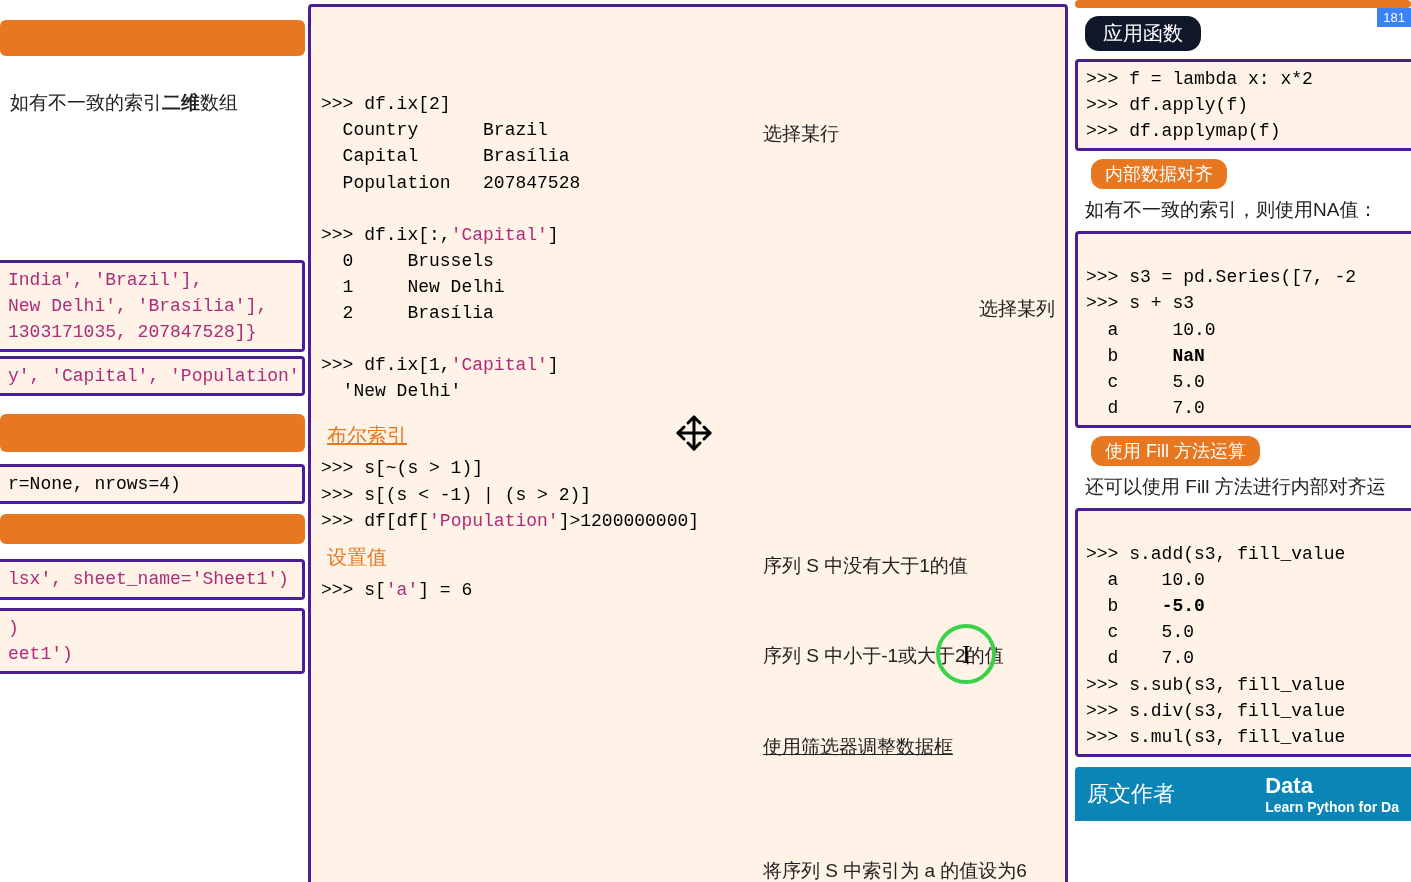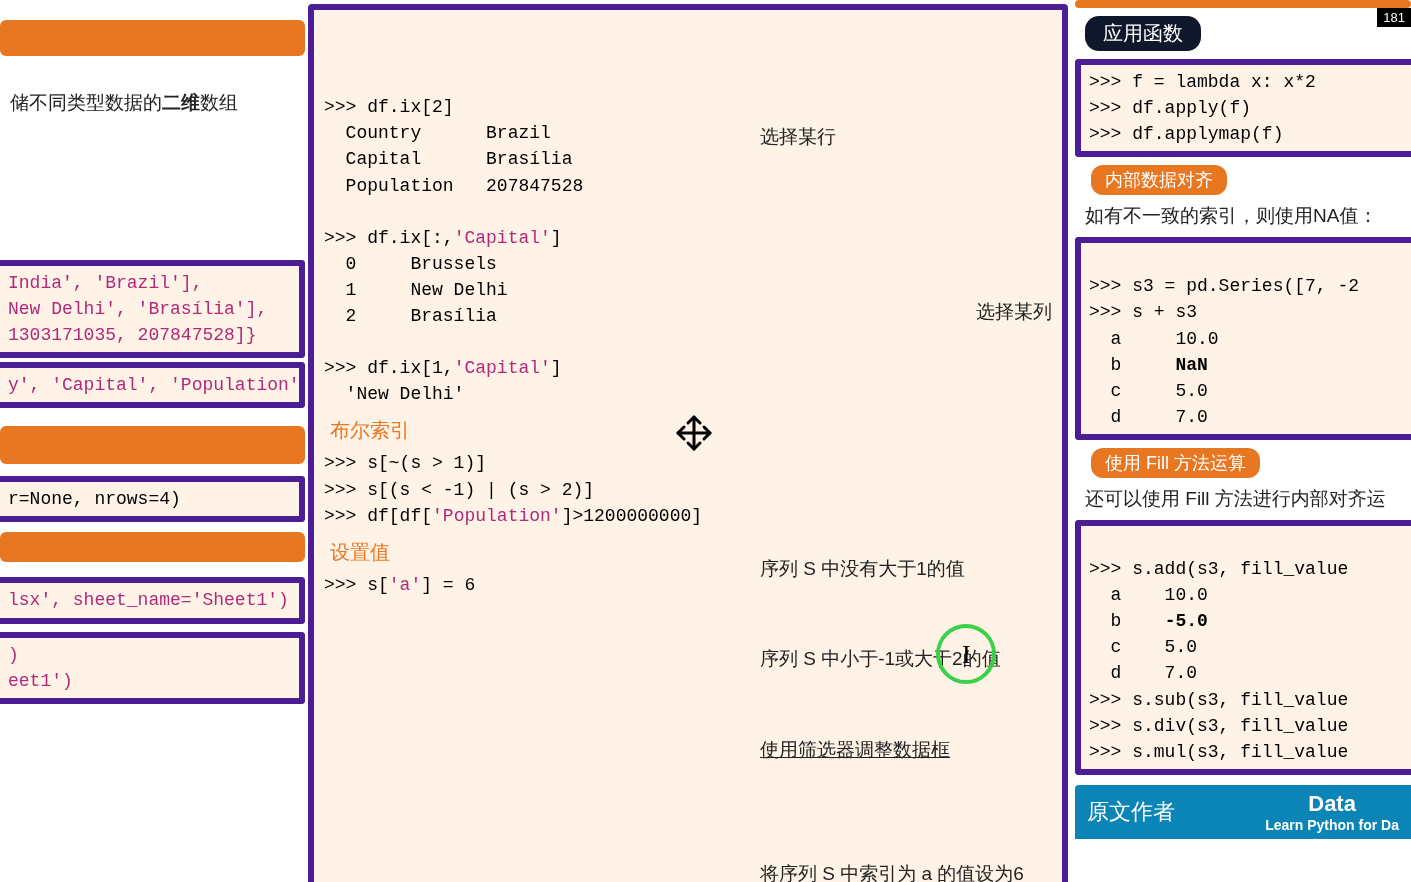--- a/index.html
+++ b/index.html
@@ -39,21 +39,21 @@
     background: #e87722;
     color: #fff;
     font-size: 18px;
     padding: 3px 14px;
     border-radius: 12px;
     display: inline-block;
     margin: 4px 0 4px 16px;
   }
   .code-box {
     background: #fef3e6;
-    border: 6px solid #4c1d95;
+    border: 3px solid #4c1d95;
     border-radius: 4px;
     padding: 4px 8px;
     font-family: Consolas, "Courier New", monospace;
     font-size: 18px;
     white-space: pre;
     overflow: hidden;
     margin: 4px 0;
     line-height: 1.45;
   }
   .plain-text {
@@ -76,21 +76,21 @@
   .bold { font-weight: bold; }
   .footer-bar {
     background: #0b85b5;
     color: #fff;
     padding: 6px 12px;
   }
   .badge {
     position: absolute;
     right: 0;
     top: 8px;
-    background: #000000;
+    background: #3b82f6;
     color: #fff;
     font-size: 13px;
     padding: 2px 6px;
   }
   .move-cursor {
     position: absolute;
     left: 674px; top: 413px;
     font-size: 34px;
     color: #000;
     pointer-events: none;
@@ -123,21 +123,21 @@
   }
 </style>
 </head>
 <body>
 
 <div class="badge">181</div>
 
 <div class="col col-left">
   <div class="orange-bar" style="height:36px;margin-top:20px;">&nbsp;</div>
   <div class="plain-text" style="margin-top:30px;">
-    <span>储不同类型数据的</span><span class="bold">二维</span><span>数组</span>
+    <span>如有不一致的索引</span><span class="bold">二维</span><span>数组</span>
   </div>
   <div class="code-box" style="margin-top:140px;border-left:none;border-radius:0 4px 4px 0;"><span class="str">India', 'Brazil'],
 New Delhi', 'Brasília'],
 1303171035, 207847528]}</span></div>
   <div class="code-box" style="border-left:none;border-radius:0 4px 4px 0;margin-top:4px;"><span class="str">y', 'Capital', 'Population'])</span></div>
   <div class="fat-orange-divider" style="margin-top:18px;"></div>
   <div class="code-box" style="border-left:none;border-radius:0 4px 4px 0;margin-top:8px;"><span>r=None, nrows=4)</span></div>
   <div class="orange-bar" style="height:30px;margin-top:10px;">&nbsp;</div>
   <div class="code-box" style="border-left:none;border-radius:0 4px 4px 0;margin-top:15px;"><span class="str">lsx', sheet_name='Sheet1')</span></div>
   <div class="code-box" style="border-left:none;border-radius:0 4px 4px 0;margin-top:8px;"><span class="str">)
@@ -154,21 +154,21 @@
   Capital      Brasília
   Population   207847528</span>
 
 <span>&gt;&gt;&gt; df.ix[:,</span><span class="str">'Capital'</span><span>]
   0     Brussels
   1     New Delhi
   2     Brasília</span>
 
 <span>&gt;&gt;&gt; df.ix[1,</span><span class="str">'Capital'</span><span>]
   'New Delhi'</span>
-<span class="sub-heading" style="display:inline-block;margin-top:6px;">布尔索引</span>
+<span class="sub-heading" style="display:inline-block;margin-top:14px;text-decoration:underline;">布尔索引</span>
 <span>&gt;&gt;&gt; s[~(s &gt; 1)]</span>
 <span>&gt;&gt;&gt; s[(s &lt; -1) | (s &gt; 2)]</span>
 <span>&gt;&gt;&gt; df[df[</span><span class="str">'Population'</span><span>]&gt;1200000000]</span>
 <span class="sub-heading" style="display:inline-block;margin-top:6px;">设置值</span>
 <span>&gt;&gt;&gt; s[</span><span class="str">'a'</span><span>] = 6</span></div>
       <div class="annotcol annot">
         <div>选择某行</div>
         <div style="margin-top:86px;text-align:right;">选择某列</div>
         <div style="margin-top:168px;">序列 S 中没有大于1的值</div>
         <div style="margin-top:2px;">序列 S 中小于-1或大于2的值</div>
@@ -204,21 +204,21 @@
 <span>  a    10.0</span>
 <span>  b    </span><span class="bold">-5.0</span>
 <span>  c    5.0</span>
 <span>  d    7.0</span>
 <span>&gt;&gt;&gt; s.sub(s3, fill_value</span>
 <span>&gt;&gt;&gt; s.div(s3, fill_value</span>
 <span>&gt;&gt;&gt; s.mul(s3, fill_value</span></div>
 
   <div class="footer-bar" style="display:flex;justify-content:space-between;align-items:center;margin-top:10px;border-radius:4px 0 0 0;">
     <div style="font-size:22px;text-align:right;">原文作者</div>
-    <div style="text-align:center;margin-left:32px;">
+    <div style="text-align:left;margin-left:32px;">
       <div style="font-size:22px;font-weight:bold;">Data</div>
       <div style="font-size:14px;font-weight:bold;">Learn Python for Da</div>
     </div>
   </div>
 </div>
 
 <div class="move-cursor">
   <svg width="40" height="40" viewBox="0 0 40 40">
     <g stroke="#000" stroke-width="3" fill="none" stroke-linecap="round" stroke-linejoin="round">
       <line x1="20" y1="4" x2="20" y2="36"></line>

